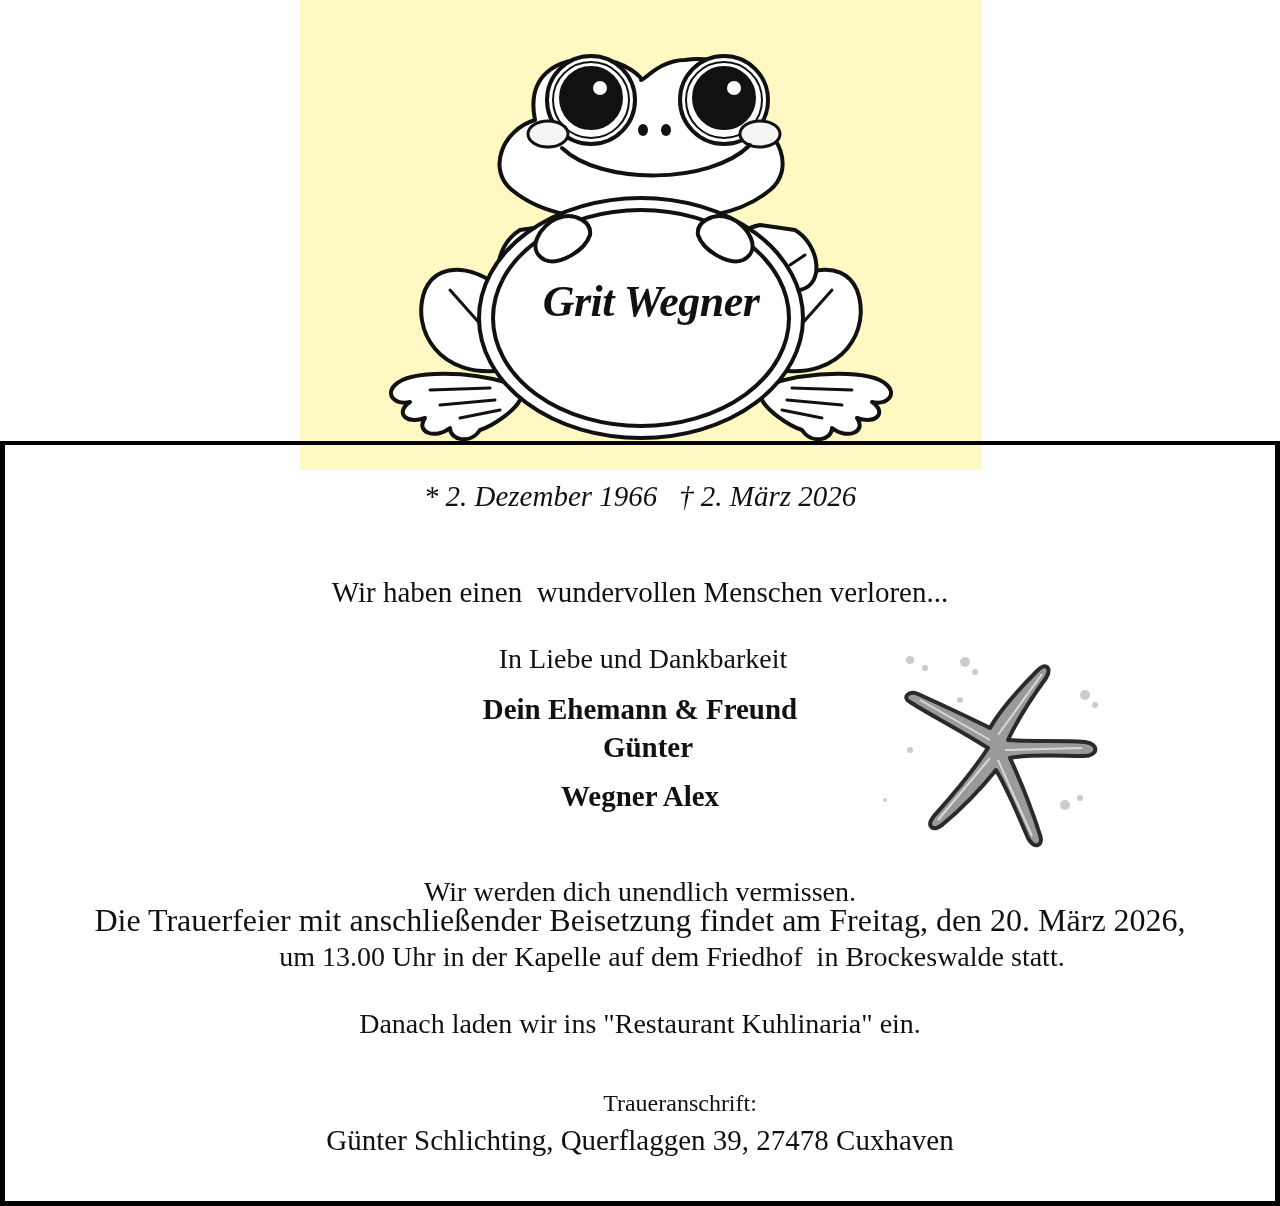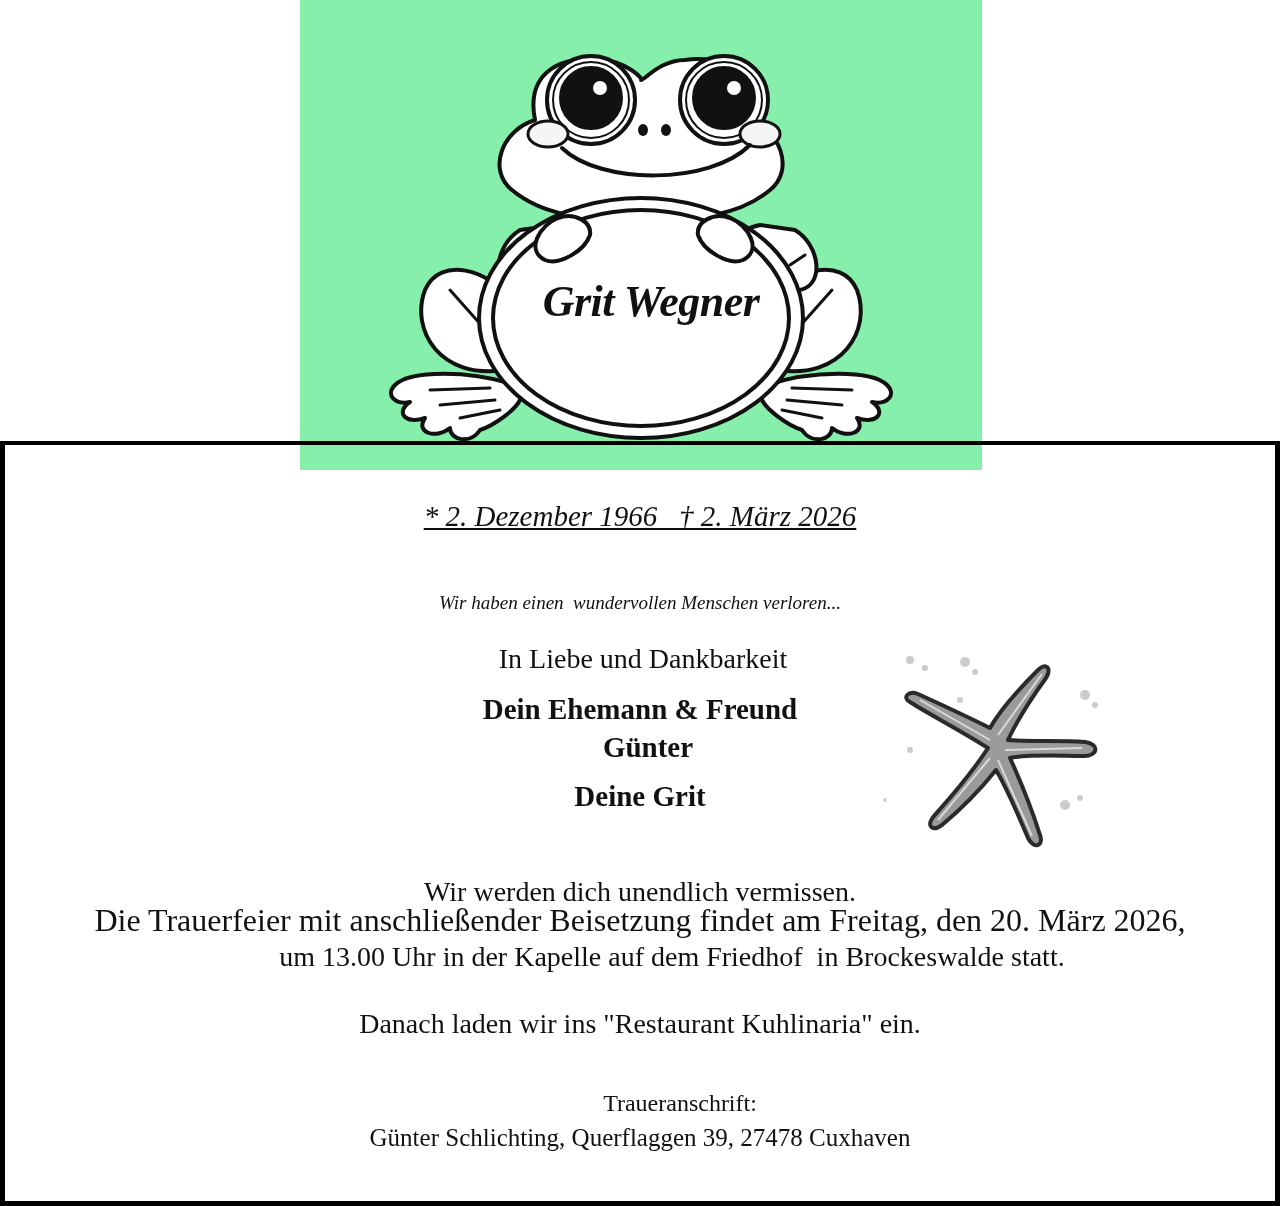--- a/index.html
+++ b/index.html
@@ -1,37 +1,37 @@
 <!DOCTYPE html>
 <html><head>
 <meta charset="utf-8">
 <style>
   html, body { margin: 0; padding: 0; background: #ffffff; }
   body { width: 1280px; height: 1206px; position: relative; overflow: hidden;
          font-family: "Liberation Serif", "DejaVu Serif", serif; color: #111; }
-  .frog-wrap { position: absolute; left: 300px; top: 0; width: 682px; height: 470px; background: #86efac; }
+  .frog-wrap { position: absolute; left: 300px; top: 0; width: 682px; height: 470px; background: #fef9c3; }
   .frog-svg { position: absolute; left: 0; top: 0; }
   .name { position: absolute; left: 0; width: 682px; top: 276px; text-align: center;
           font-size: 44px; font-weight: bold; font-style: italic; letter-spacing: -0.5px;
           padding-left: 20px; box-sizing: border-box; }
   .frame { position: absolute; left: 0; top: 441px; width: 1280px; height: 765px;
            box-sizing: border-box; border: 5px solid #000; border-top-width: 4px; background: transparent; }
   .line { position: absolute; left: 0; width: 1280px; text-align: center; white-space: pre; }
-  .dates { top: 500px; font-size: 29px; font-style: italic; text-decoration: underline; }
-  .motto { top: 592px; font-size: 19px; font-style: italic; }
+  .dates { top: 480px; font-size: 29px; font-style: italic; }
+  .motto { top: 576px; font-size: 29px; }
   .love { top: 643px; font-size: 28px; left: 0; width: 1286px; }
   .b1 { top: 693px; font-size: 29px; font-weight: bold; }
   .b2 { top: 731px; font-size: 29px; font-weight: bold; margin-left: 8px; }
   .b3 { top: 780px; font-size: 29px; font-weight: bold; }
   .miss { top: 840px; font-size: 28px; margin-top: 36px; }
   .cer1 { top: 902px; font-size: 32px; }
   .cer2 { top: 941px; font-size: 28px; margin-left: 32px; }
   .rest { top: 1008px; font-size: 28px; }
   .addr1 { top: 1090px; font-size: 24px; padding-left: 40px; }
-  .addr2 { top: 1124px; font-size: 25px; }
+  .addr2 { top: 1124px; font-size: 29px; }
   .starfish { position: absolute; left: 870px; top: 640px; width: 240px; height: 230px; }
 </style>
 </head>
 <body>
 
 <div class="frog-wrap">
   <svg class="frog-svg" width="682" height="470" viewBox="0 0 682 470" fill="none" stroke="#111" stroke-width="4" stroke-linecap="round" stroke-linejoin="round">
 
     <path d="M205 370 C 140 380, 110 330, 125 290 C 140 255, 190 270, 210 300" fill="#fff"></path>
     <path d="M477 370 C 542 380, 572 330, 557 290 C 542 255, 492 270, 472 300" fill="#fff"></path>
@@ -77,21 +77,21 @@
   <div class="name">Grit Wegner</div>
 </div>
 
 <div class="frame"></div>
 
 <div class="line dates">* 2. Dezember 1966   † 2. März 2026</div>
 <div class="line motto">Wir haben einen  wundervollen Menschen verloren...</div>
 <div class="line love">In Liebe und Dankbarkeit</div>
 <div class="line b1">Dein Ehemann &amp; Freund</div>
 <div class="line b2">Günter</div>
-<div class="line b3">Deine Grit</div>
+<div class="line b3">Wegner Alex</div>
 
 <svg class="starfish" viewBox="0 0 240 230">
   <g opacity="0.25" fill="#333">
     <circle cx="40" cy="20" r="4"></circle>
       <circle cx="55" cy="28" r="3"></circle>
       <circle cx="95" cy="22" r="5"></circle>
     <circle cx="105" cy="32" r="3"></circle>
       <circle cx="90" cy="60" r="3"></circle>
       <circle cx="215" cy="55" r="5"></circle>
     <circle cx="225" cy="65" r="3"></circle>

